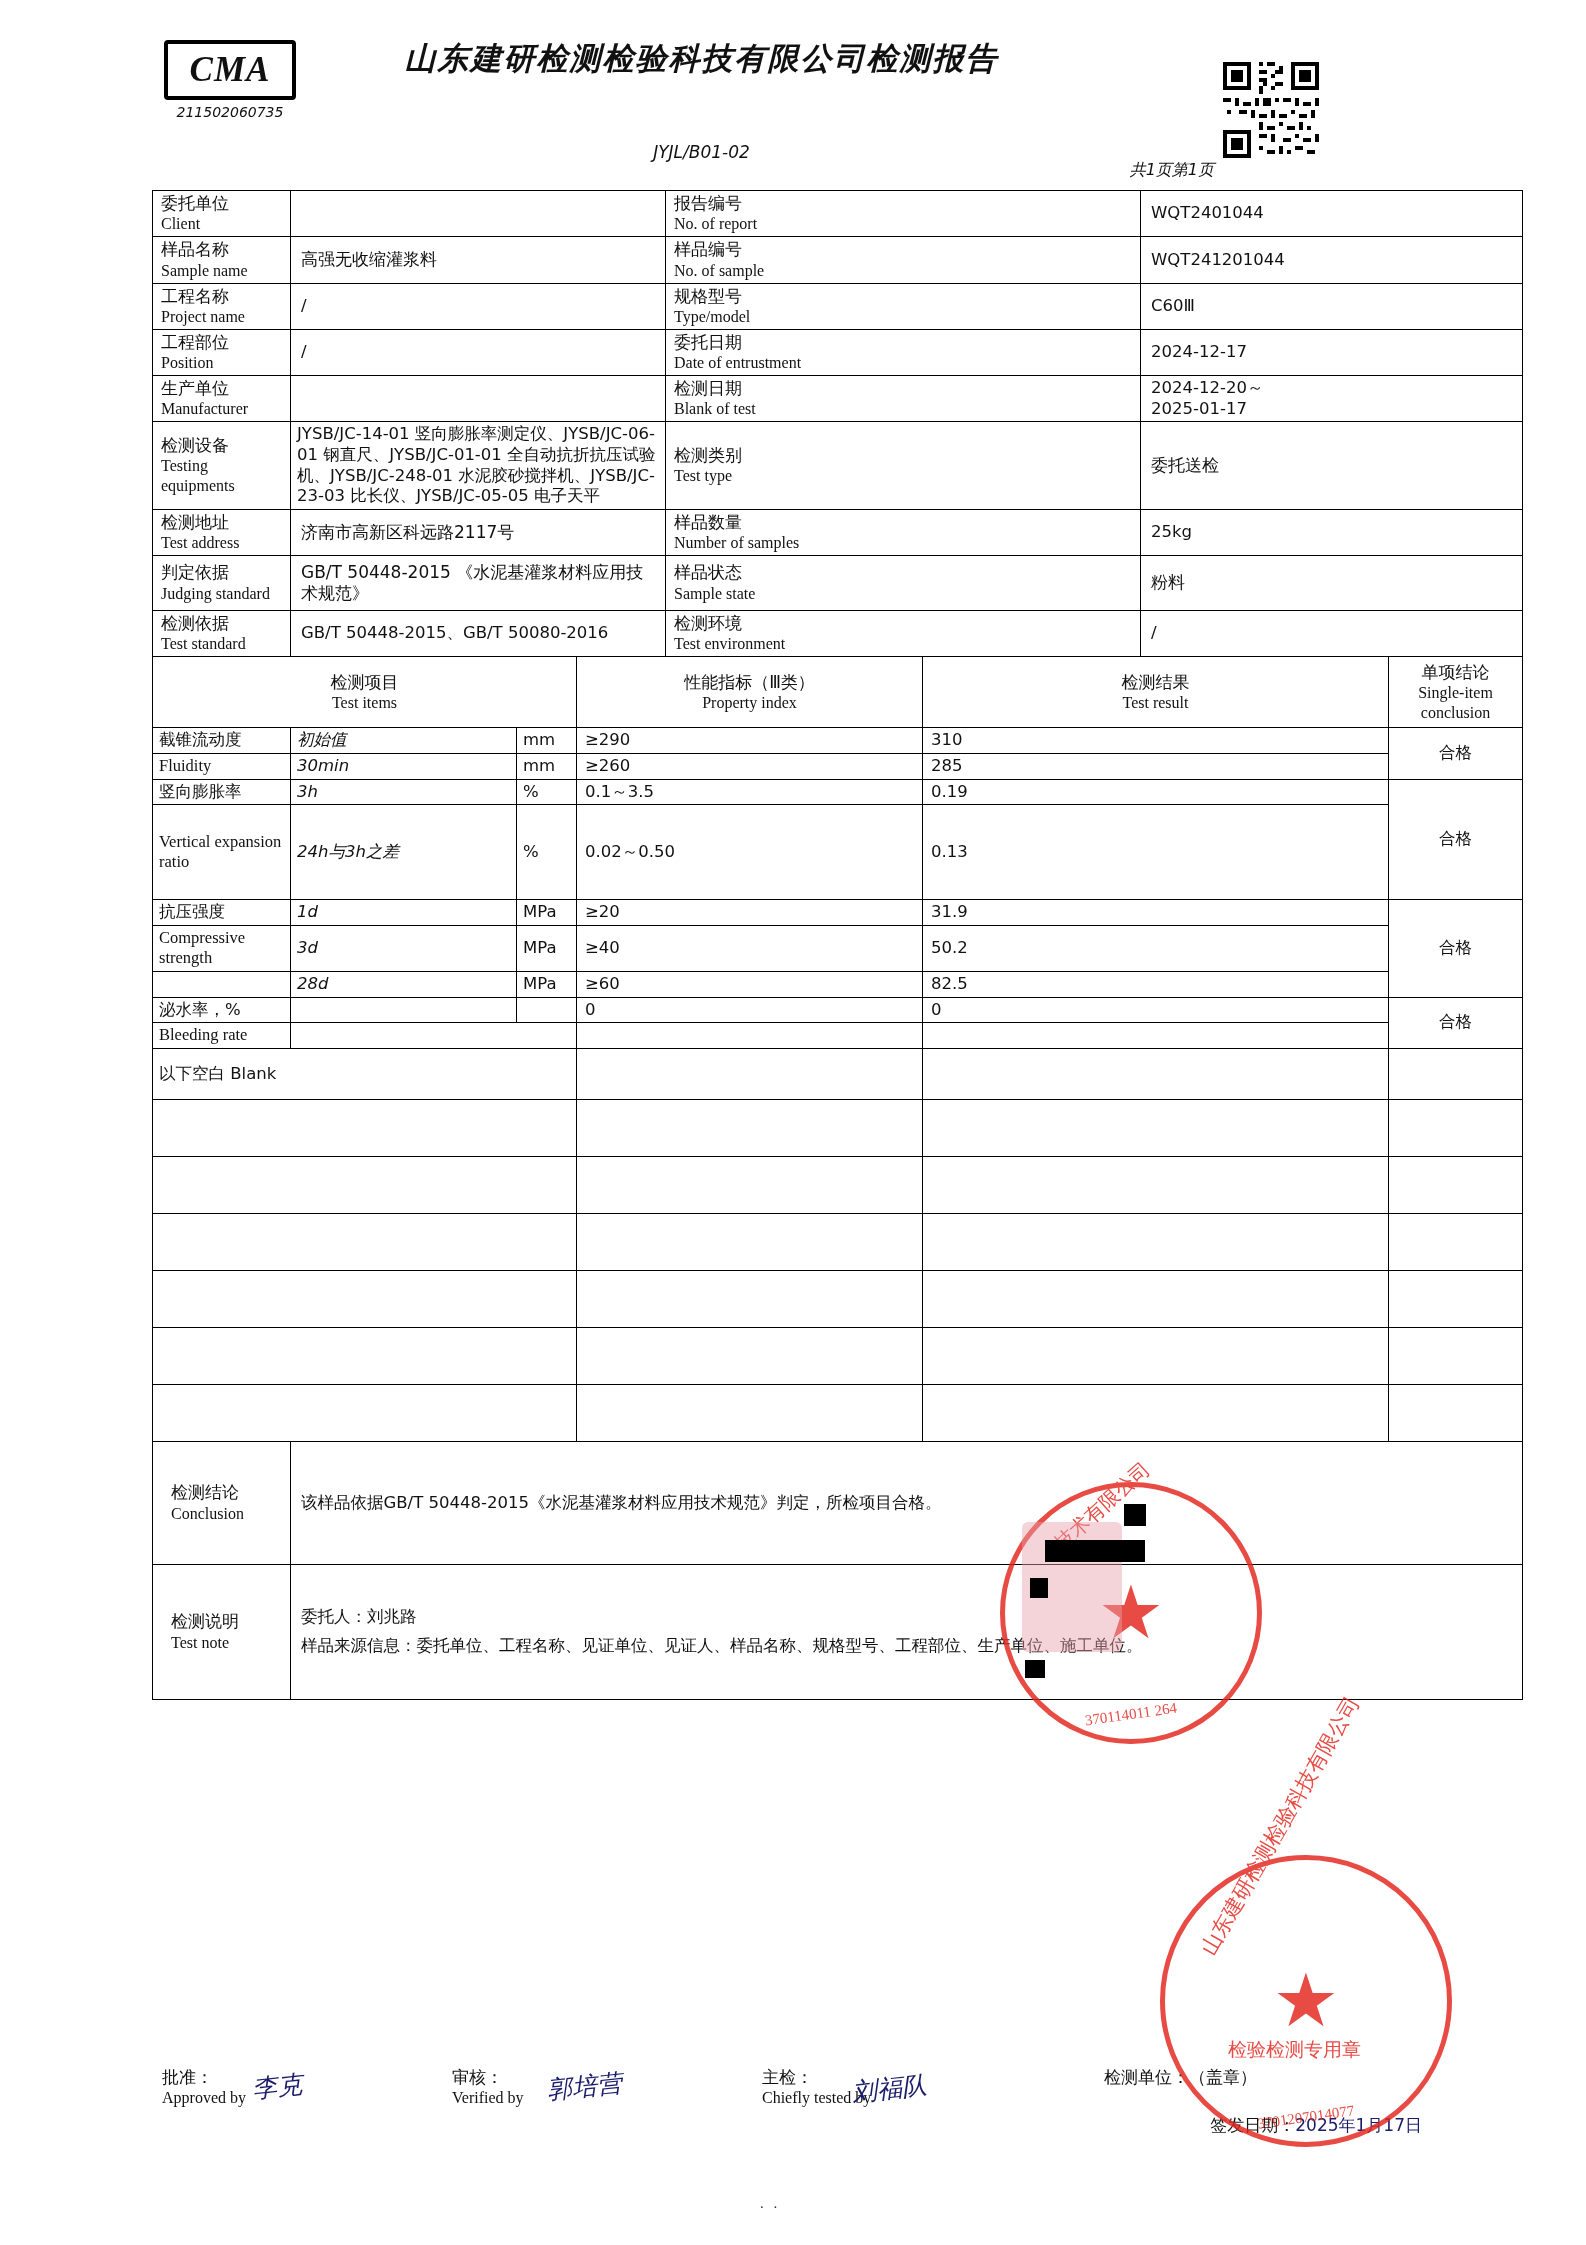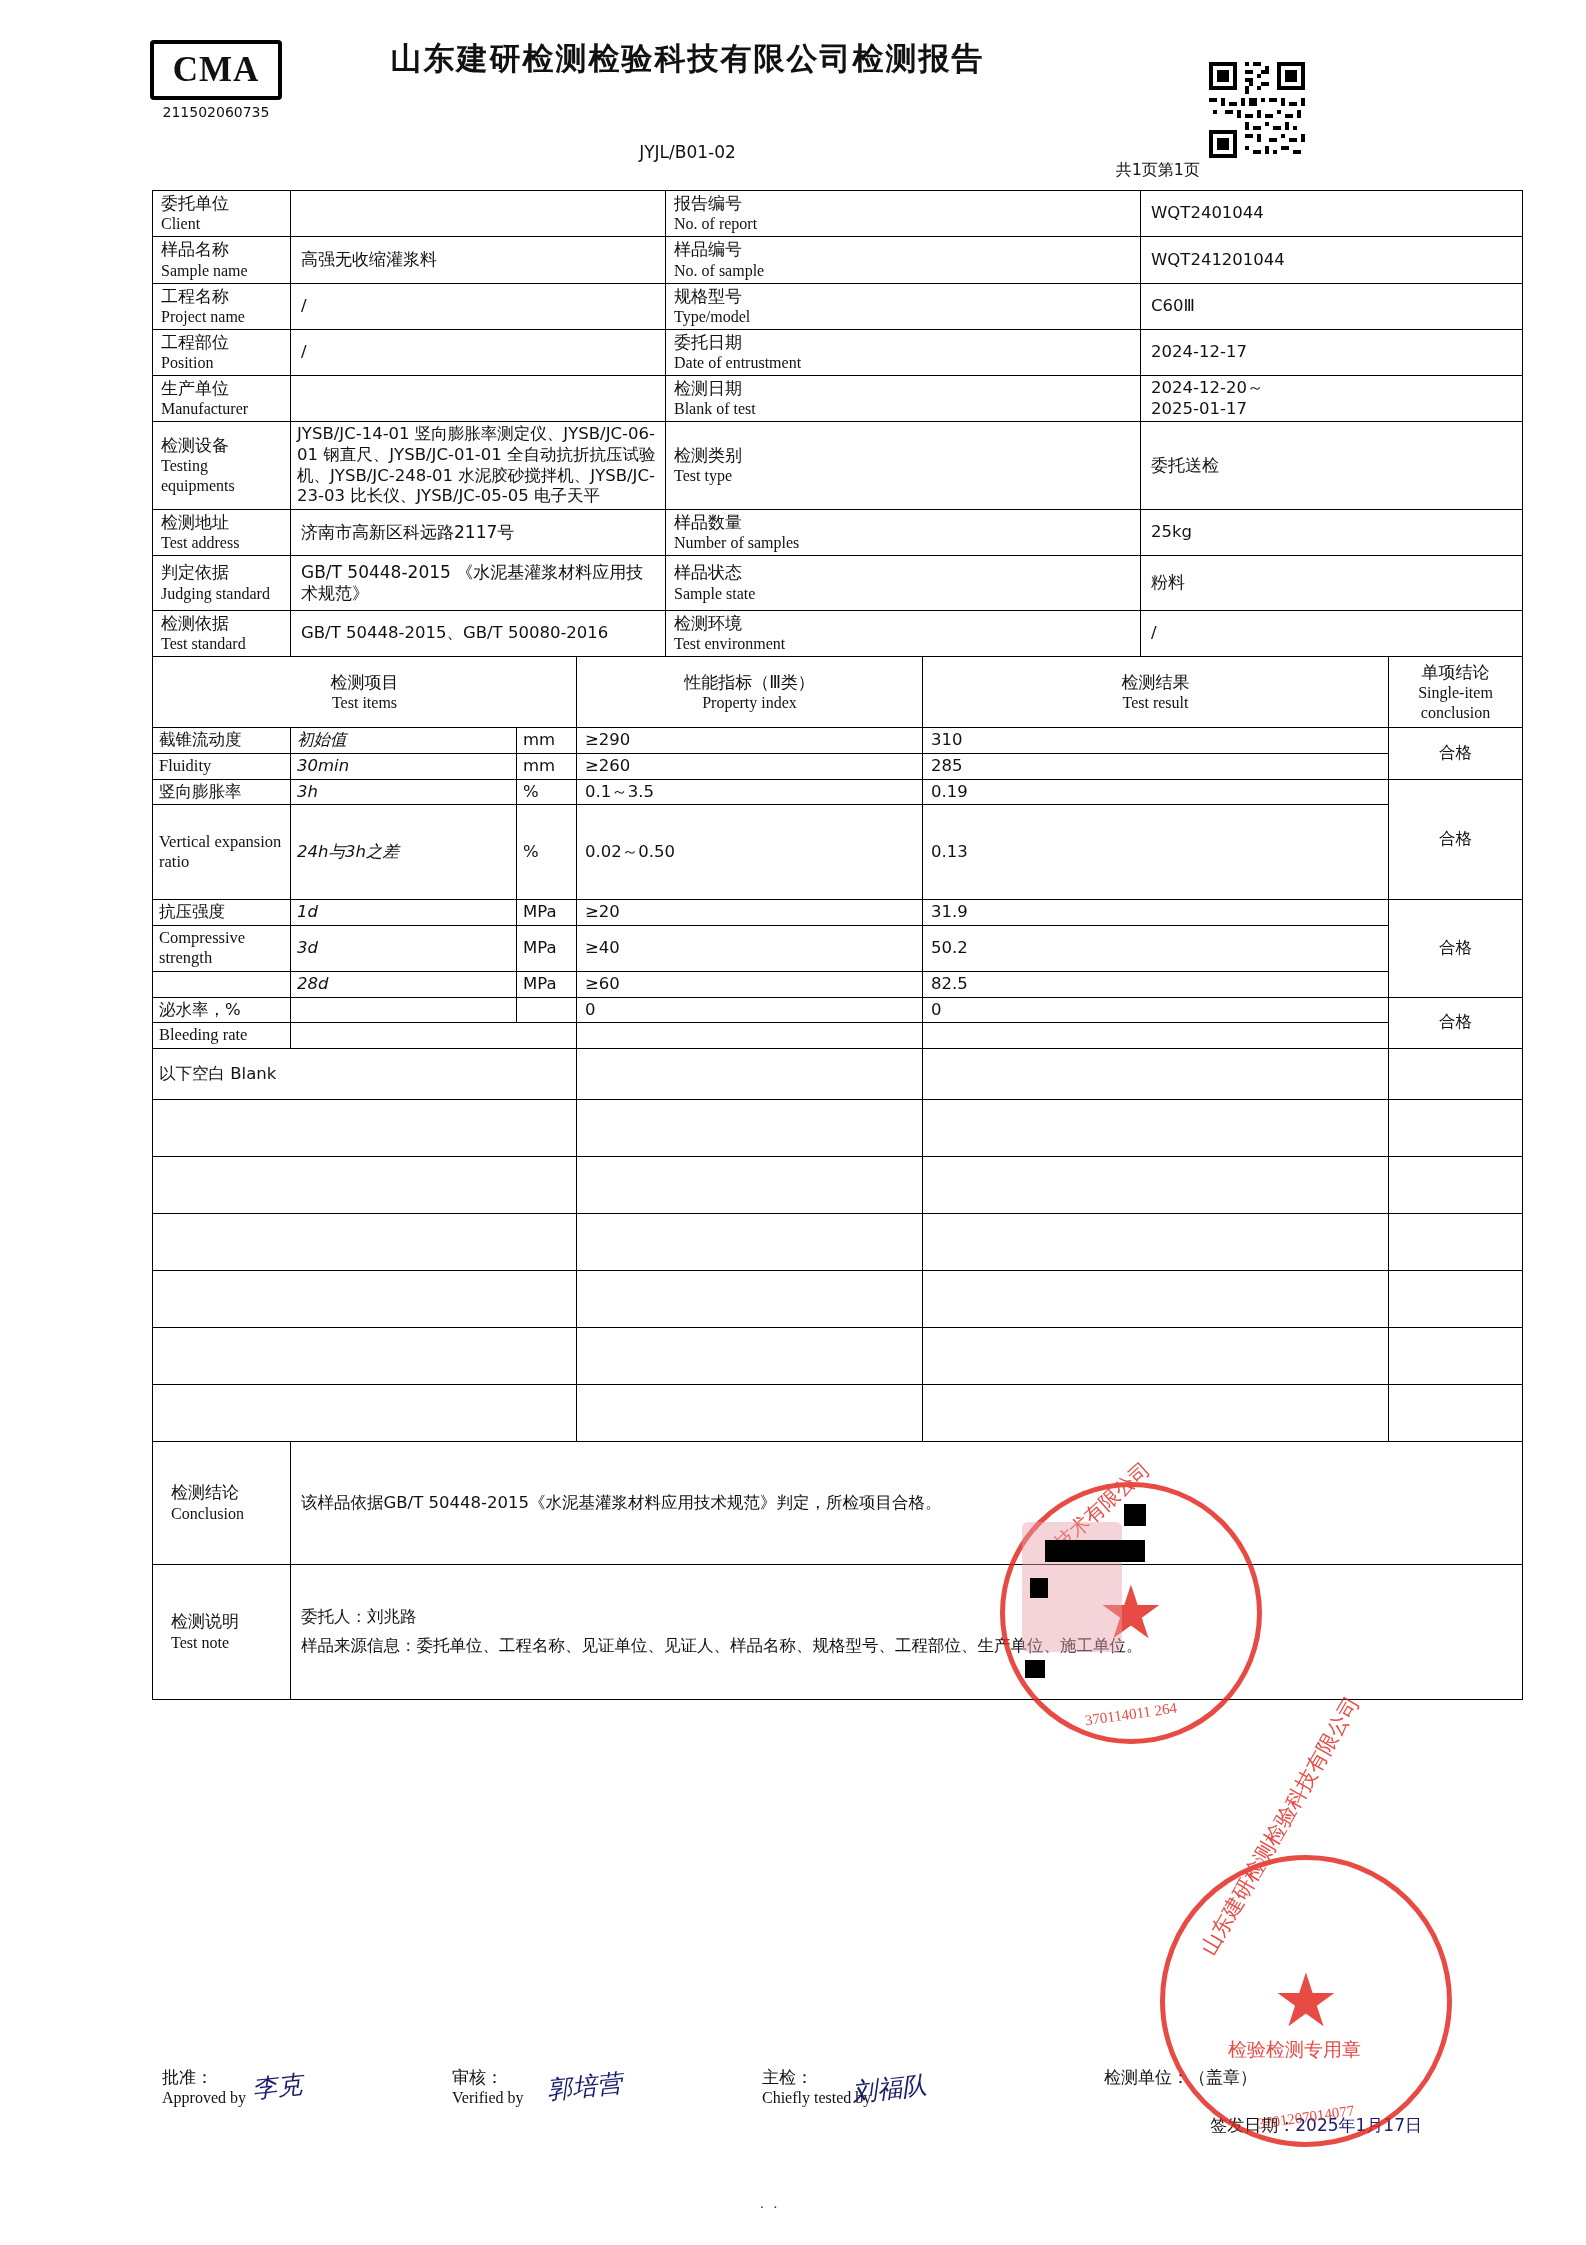--- a/index.html
+++ b/index.html
@@ -18,23 +18,24 @@
   .page {
     position: relative;
     width: 1586px;
     height: 2245px;
     box-sizing: border-box;
   }
 
   
   .header {
     position: absolute;
-    left: 0; top: 0;
+    left: 14px; top: 0;
     width: 1375px;
     height: 175px;
+    font-style: italic;
   }
   .cma-logo {
     position: absolute;
     left: 150px;
     top: 40px;
     width: 132px;
     text-align: center;
   }
   .cma-box {
     border: 4px solid #000;

